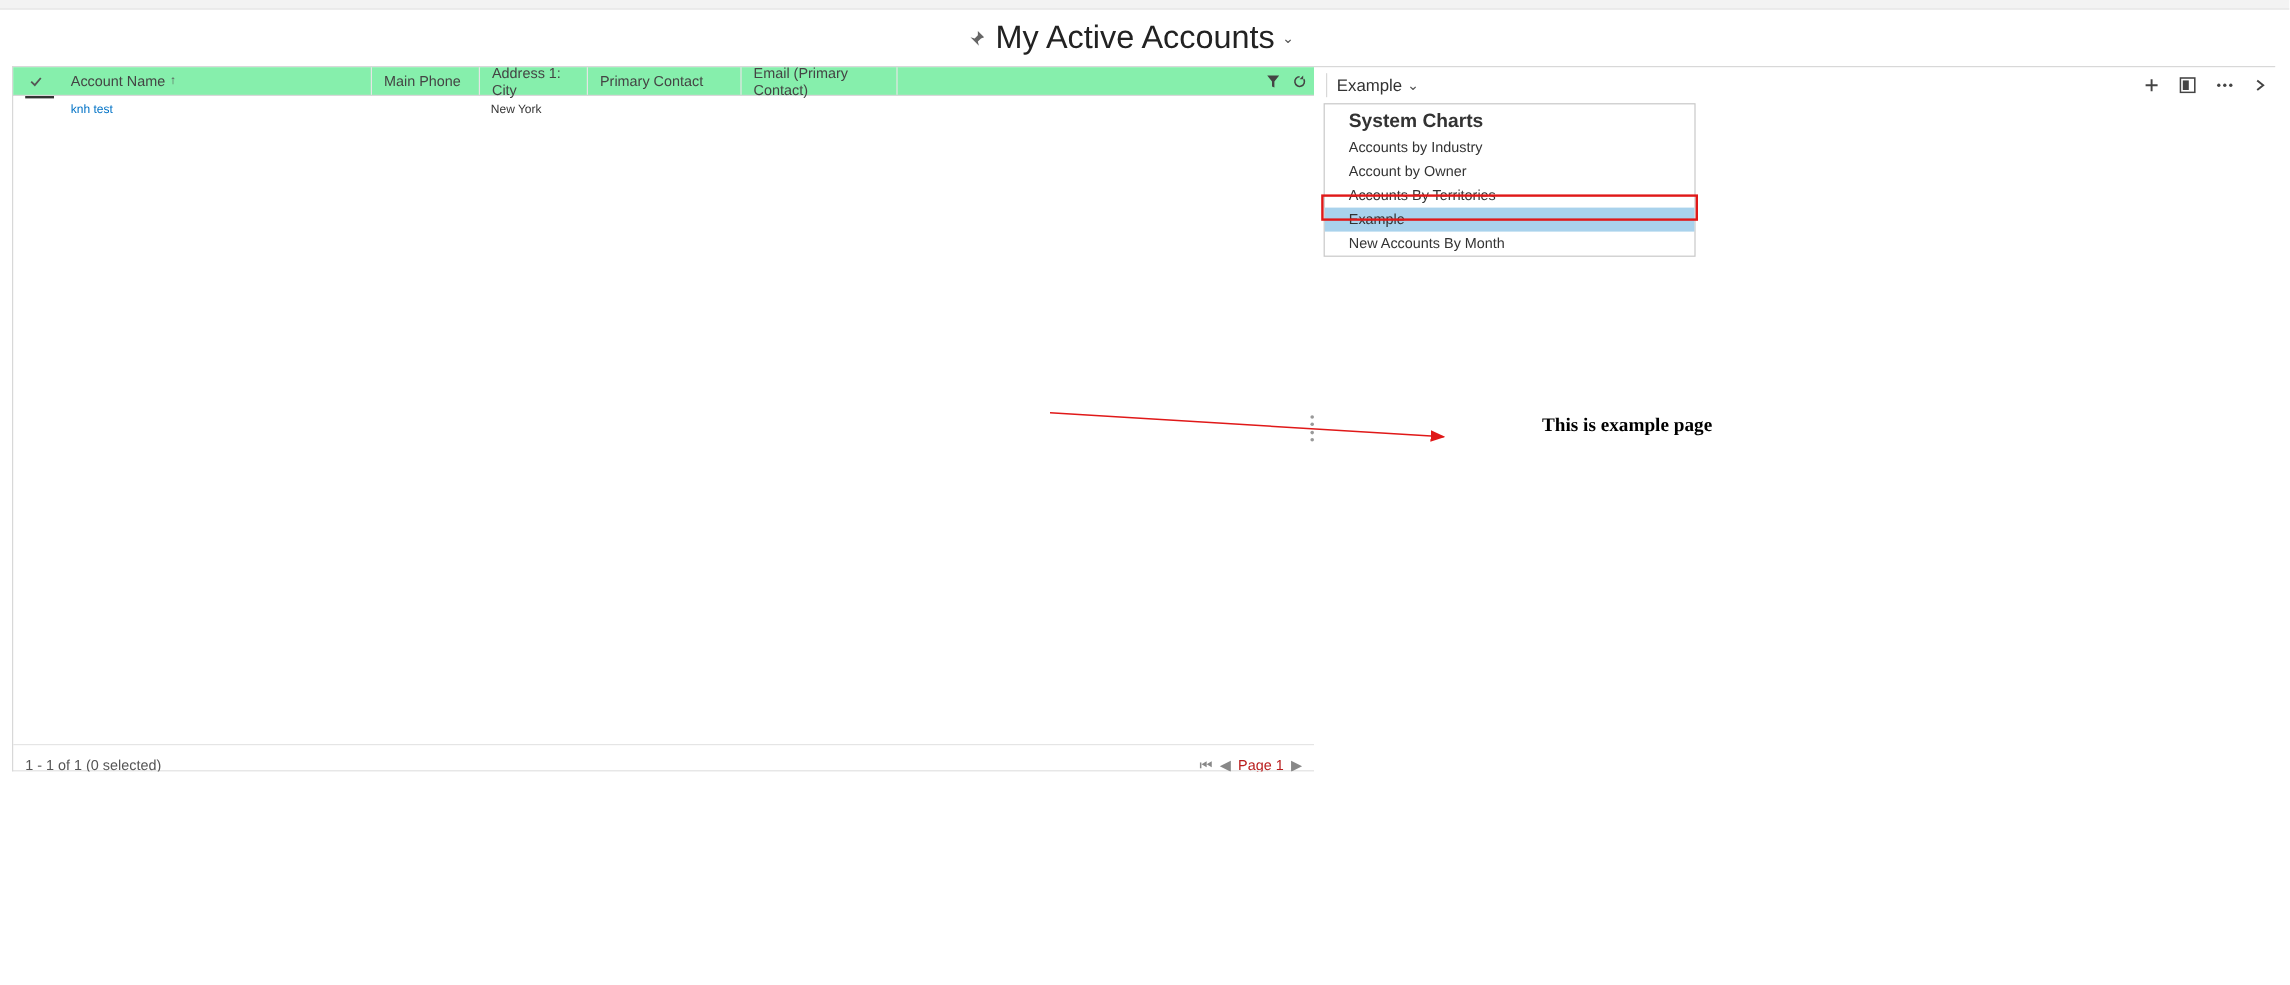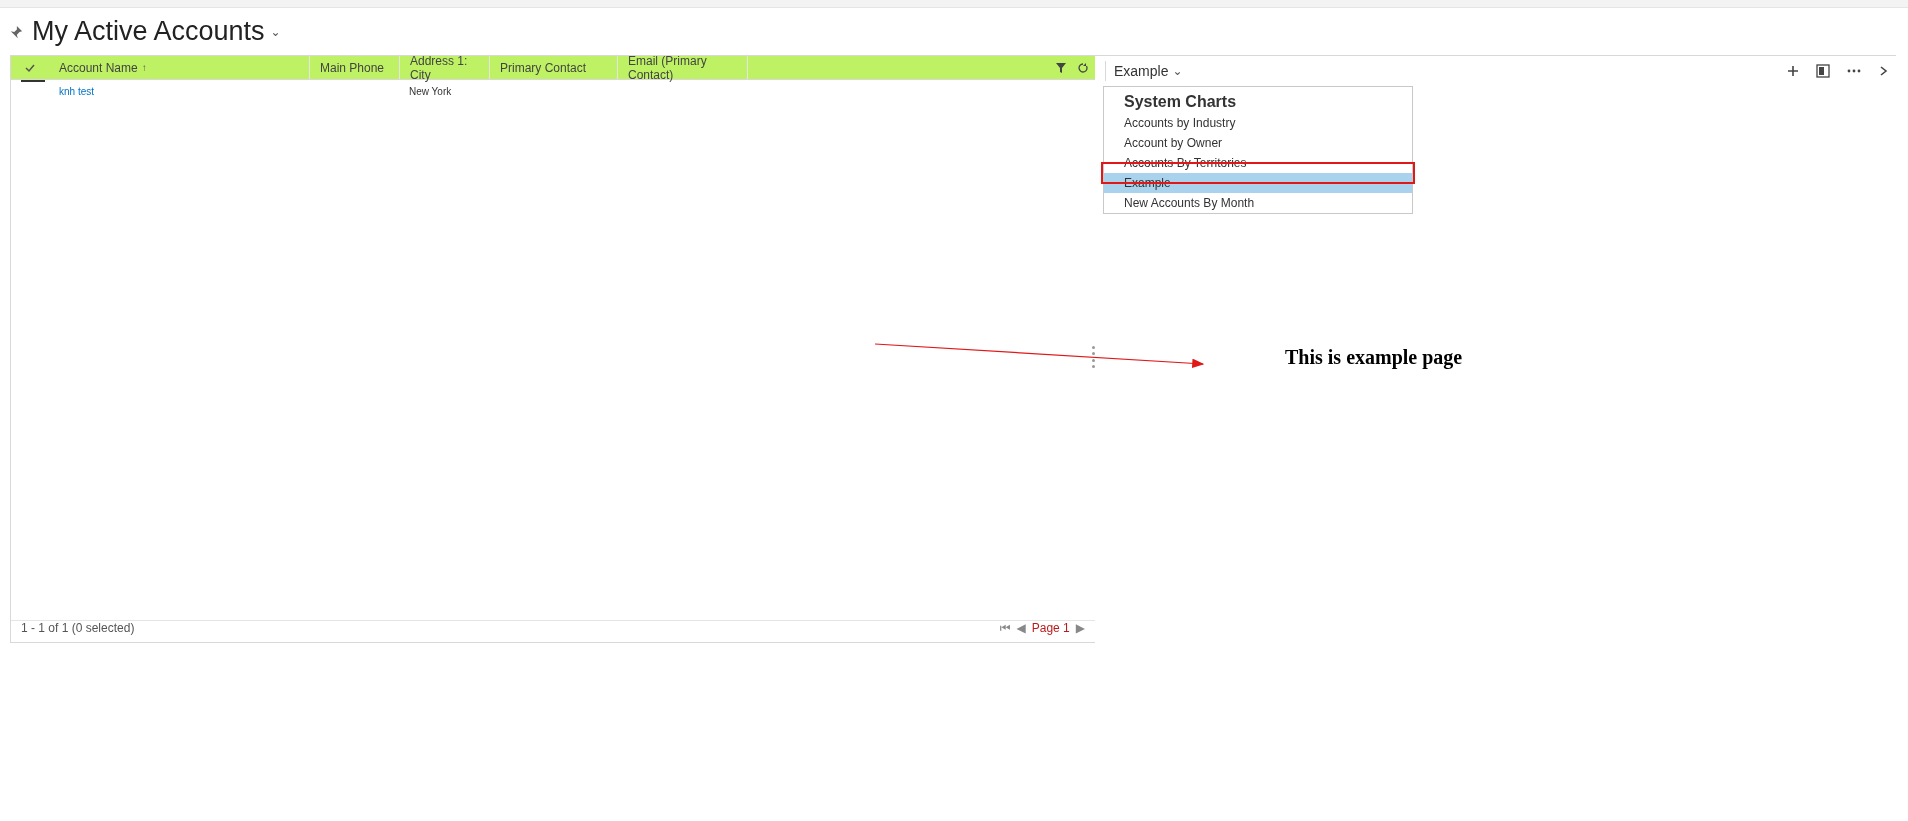--- a/index.html
+++ b/index.html
@@ -1,33 +1,33 @@
 <!DOCTYPE html>
 <html><head>
 <meta charset="utf-8">
 <style>
 * { box-sizing: border-box; margin: 0; padding: 0; }
 body { font-family: "Segoe UI", Arial, sans-serif; font-size: 13px; color: #333; background: #fff; width: 1908px; }
 
 .topbar { height: 8px; background: #f3f3f3; border-bottom: 1px solid #e5e5e5; }
 
-.header-row { display: flex; align-items: center; justify-content: flex-start; padding: 8px 32px 8px 8px; }
+.header-row { display: flex; align-items: center; justify-content: center; padding: 8px 32px 8px 8px; }
 .header-left { display: flex; align-items: center; gap: 8px; }
 .pin-icon { width: 16px; height: 16px; display: flex; align-items: center; justify-content: center; color: #666; cursor: pointer; }
 .view-title { font-size: 27px; font-weight: 300; color: #222; display: flex; align-items: center; gap: 6px; cursor: pointer; }
 .chevron-down { font-size: 12px; color: #555; }
 .search-wrap { position: relative; }
 .search-input { width: 480px; height: 28px; border: 1px solid #c8c8c8; padding: 0 30px 0 8px; font-style: italic; color: #888; font-size: 12px; }
 .search-icon { position: absolute; right: 6px; top: 50%; transform: translateY(-50%); color: #666; pointer-events: none; }
 
 .content-row { display: flex; }
 .grid-panel { flex: 0 0 1068px; border: 1px solid #d8d8d8; border-right: none; margin-left: 10px; position: relative; display: flex; flex-direction: column; }
 .chart-panel { flex: 1; border-top: 1px solid #d8d8d8; margin-right: 12px; position: relative; }
 
-.grid-header { display: flex; align-items: center; height: 24px; border-bottom: 1px solid #d8d8d8; background: #bef264; font-size: 12px; color: #444; position: relative; }
+.grid-header { display: flex; align-items: center; height: 24px; border-bottom: 1px solid #d8d8d8; background: #86efac; font-size: 12px; color: #444; position: relative; }
 .col { padding: 0 10px; display: flex; align-items: center; height: 100%; }
 .col-check { width: 38px; justify-content: center; }
 .col-name { width: 260px; }
 .col-phone { width: 90px; border-left: 1px solid #e5e5e5; }
 .col-city { width: 90px; border-left: 1px solid #e5e5e5; }
 .col-contact { width: 128px; border-left: 1px solid #e5e5e5; }
 .col-email { width: 130px; border-left: 1px solid #e5e5e5; }
 .col-sep { border-left: 1px solid #e5e5e5; width: 1px; height: 100%; }
 .header-icons { position: absolute; right: 6px; display: flex; gap: 10px; align-items: center; }
 .header-icons .ico { cursor: pointer; color: #555; }
@@ -38,40 +38,40 @@
 .row-check { width: 38px; display: flex; justify-content: center; }
 .row-name { width: 260px; padding: 0 10px; }
 .row-name a { color: #0072c6; text-decoration: none; }
 .row-phone { width: 90px; padding: 0 10px; }
 .row-city { width: 90px; padding: 0 10px; }
 .row-contact { width: 128px; padding: 0 10px; }
 .row-email { width: 130px; padding: 0 10px; }
 .row-sel-indicator { width: 24px; height: 2px; background: #333; position: absolute; left: 10px; top: 24px; }
 
 .grid-footer { border-top: 1px solid #e5e5e5; }
-.status-row { display: flex; align-items: flex-start; justify-content: space-between; height: 24px; padding: 0 10px; font-size: 12px; color: #555; }
+.status-row { display: flex; align-items: flex-end; justify-content: space-between; height: 24px; padding: 0 10px; font-size: 12px; color: #555; }
 .paging { display: flex; align-items: center; gap: 6px; color: #888; }
 .paging .pg-btn { cursor: pointer; color: #888; }
 .paging .pg-label { color: #b91c1c; }
 .alpha-row { display: flex; align-items: center; height: 24px; padding: 0 10px; gap: 0; font-size: 12px; color: #555; }
 .alpha-item { width: 38px; text-align: center; cursor: pointer; }
 .alpha-item.active { color: #0072c6; font-weight: 600; }
 
 .chart-header { display: flex; align-items: center; justify-content: space-between; height: 30px; padding: 0 8px 0 10px; }
 .chart-title-btn { display: flex; align-items: center; gap: 4px; font-size: 14px; color: #333; cursor: pointer; border-left: 1px solid #d8d8d8; padding-left: 8px; height: 20px; }
 .chart-tools { display: flex; align-items: center; gap: 16px; color: #555; }
 .chart-tools .tool { cursor: pointer; display: flex; align-items: center; }
 
 .chart-dropdown { position: absolute; left: 8px; top: 30px; width: 310px; border: 1px solid #c8c8c8; background: #fff; z-index: 5; }
 .chart-dropdown .section-title { font-weight: 600; font-size: 16px; padding: 6px 20px 2px 20px; }
 .chart-dropdown .dd-item { font-size: 12px; padding: 3px 20px; cursor: pointer; }
 .chart-dropdown .dd-item.selected { background: #a9d2ec; }
 .red-box { position: absolute; border: 2px solid #e01818; pointer-events: none; z-index: 6; }
 
-.example-text { position: absolute; left: 190px; top: 290px; font-family: "Times New Roman", serif; font-weight: 700; font-size: 20px; color: #000; }
+.example-text { position: absolute; left: 190px; top: 290px; font-family: "Times New Roman", serif; font-weight: 700; font-size: 16px; color: #000; }
 
 .arrow-svg { position: absolute; pointer-events: none; z-index: 4; }
 
 .splitter { position: absolute; left: -3px; top: 290px; width: 4px; height: 22px; display: flex; flex-direction: column; justify-content: space-between; }
 .splitter span { width: 3px; height: 3px; background: #999; border-radius: 50%; }
 
 svg { display: block; }
 </style>
 </head>
 <body>

